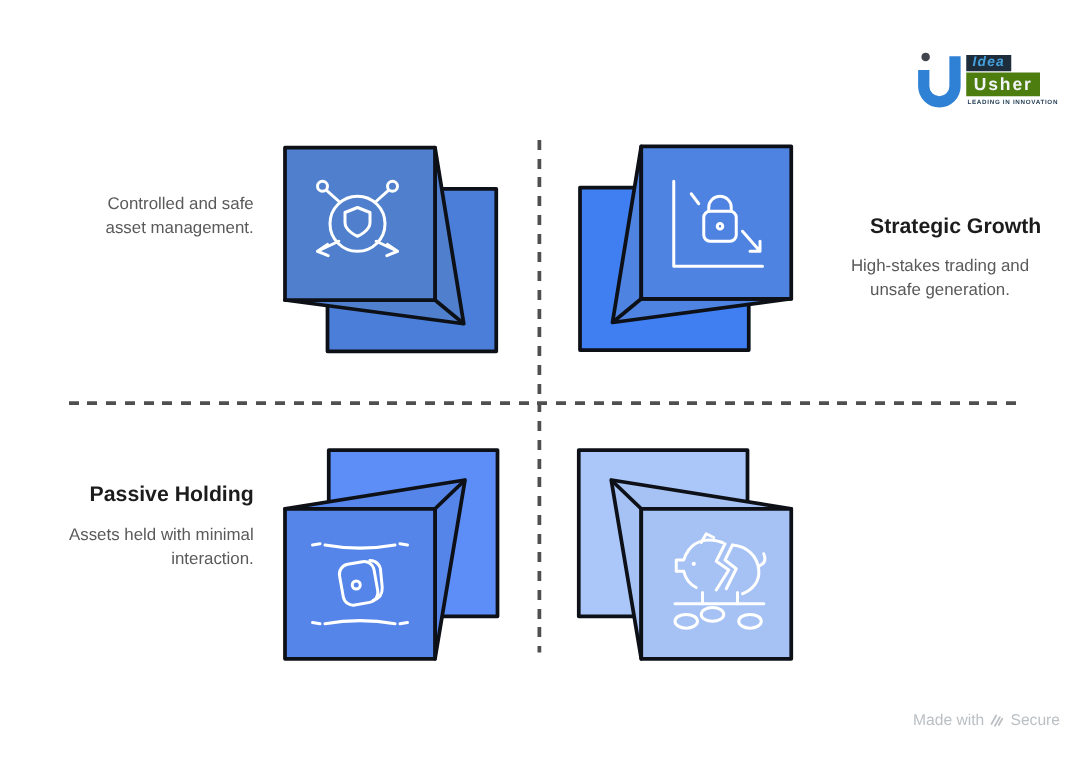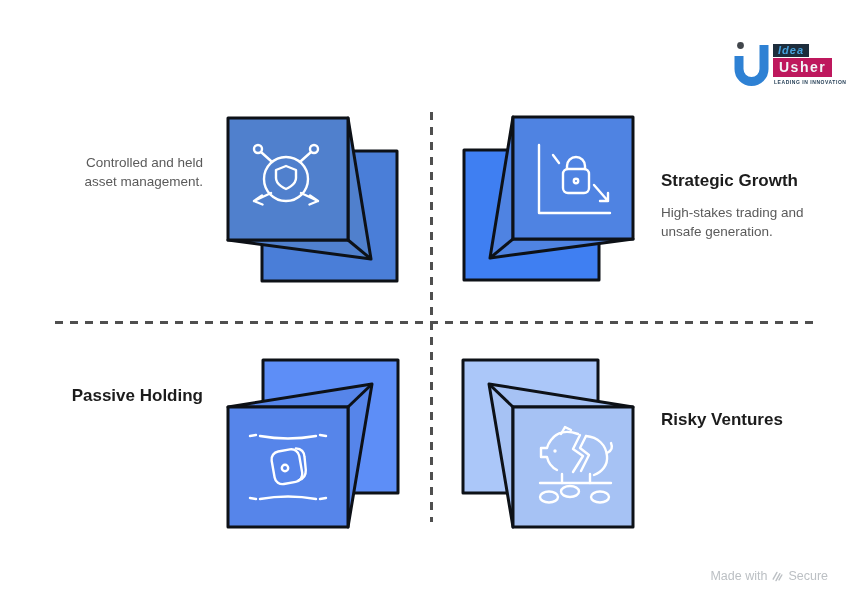--- a/index.html
+++ b/index.html
@@ -10,21 +10,21 @@
   .divider-h{position:absolute;left:55px;top:321px;width:760px;height:3px;
     background:repeating-linear-gradient(90deg,#4f4f4f 0 8px,transparent 8px 15px);}
   .divider-v{position:absolute;left:430px;top:112px;width:3px;height:410px;
     background:repeating-linear-gradient(180deg,#4f4f4f 0 8px,transparent 8px 15px);}
 
   
   .tblock{position:absolute;}
   .tblock .title{font-size:17px;font-weight:700;color:#1c1c1c;line-height:23px;}
   .tblock .desc{font-size:13.5px;color:#5a5a5a;line-height:19px;margin-top:11px;}
   .t-right{text-align:right;}
-  .t-left{text-align:left;}
+  .t-left{text-align:center;margin-left:16px;}
   .t-right .narrow{margin-left:auto;}
 
   .q-tl{left:33px;top:142px;width:170px;}
   .q-tl .title{width:115px;}
   .q-tl .desc{width:145px;}
   .q-tr{left:661px;top:169px;width:175px;}
   .q-tr .desc{width:150px;}
   .q-bl{left:33px;top:384px;width:170px;}
   .q-bl .desc{width:150px;}
   .q-br{left:661px;top:408px;width:175px;}
@@ -34,26 +34,26 @@
   .cube-tl{left:225px;top:113px;}
   .cube-tr{left:461px;top:112px;}
   .cube-bl{left:225px;top:350px;}
   .cube-br{left:461px;top:350px;}
 
   
   .logo{position:absolute;left:733px;top:40px;display:flex;align-items:flex-start;}
   .logo-col{display:flex;flex-direction:column;align-items:flex-start;margin-left:2px;margin-top:4px;}
   .logo-bar1{background:#1d2d3c;color:#45a0dc;font-style:italic;font-weight:700;
     font-size:11px;line-height:13px;padding:0 5px;letter-spacing:1px;}
-  .logo-bar2{background:#be185d;color:#f2f5f7;font-weight:700;font-size:14px;
+  .logo-bar2{background:#4d7c0f;color:#f2f5f7;font-weight:700;font-size:14px;
     line-height:17px;padding:1px 6px;letter-spacing:1.5px;margin-top:1px;}
   .logo-tagline{font-size:5px;font-weight:700;color:#1f3a52;letter-spacing:0.55px;margin-top:2px;padding-left:1px;}
 
   
-  .watermark{position:absolute;left:680px;top:569px;width:148px;text-align:right;
+  .watermark{position:absolute;left:700px;top:569px;width:148px;text-align:right;
     font-size:12.5px;color:#bcc0c4;display:flex;align-items:center;justify-content:flex-end;gap:4px;}
 </style>
 </head>
 <body>
 
 <div id="page">
 
   <div class="divider-h"></div>
   <div class="divider-v"></div>
 
@@ -63,21 +63,21 @@
       <path d="M6,16 V29 a12.5,12.5 0 0 0 25,0 V5" stroke="#2e81d4" stroke-width="9" fill="none"></path>
     </svg>
     <div class="logo-col">
       <div class="logo-bar1">Idea</div>
       <div class="logo-bar2">Usher</div>
       <div class="logo-tagline">LEADING IN INNOVATION</div>
     </div>
   </div>
 
   <div class="tblock t-right q-tl">
-    <div class="desc narrow">Controlled and held asset management.</div>
+    <div class="desc narrow">Controlled and safe asset management.</div>
   </div>
   <svg class="cube cube-tl" width="175" height="175" viewBox="0 0 175 175">
     <g stroke="#0d1117" stroke-width="3" stroke-linejoin="round">
       <rect x="37" y="38" width="135" height="130" fill="#4a7ed8"></rect>
       <polygon points="123,5 146,146 3,127 123,127" fill="#5080cd"></polygon>
       <path d="M123,127 L146,146" fill="none"></path>
       <rect x="3" y="5" width="120" height="122" fill="#5080cd"></rect>
     </g>
     <g stroke="#ffffff" stroke-width="2.4" fill="none" stroke-linecap="round" stroke-linejoin="round">
       <circle cx="61" cy="66" r="22"></circle>
@@ -107,20 +107,21 @@
       <path d="M92,43 L98,51"></path>
       <path d="M106,57 v-3 a9,9 0 0 1 18,0 v3"></path>
       <rect x="102" y="57" width="26" height="24" rx="5"></rect>
       <circle cx="115" cy="69" r="2.2"></circle>
       <path d="M133,73 L147,89 M147,89 L147,81 M147,89 L139,89"></path>
     </g>
   </svg>
 
   <div class="tblock t-right q-bl">
     <div class="title">Passive Holding</div>
+    <div class="desc narrow">Assets held with minimal interaction.</div>
   </div>
   <svg class="cube cube-bl" width="175" height="180" viewBox="0 0 175 180">
     <g stroke="#0d1117" stroke-width="3" stroke-linejoin="round">
       <rect x="38" y="10" width="135" height="133" fill="#5d8ef7"></rect>
       <polygon points="3,57 147,34 123,177 123,57" fill="#5685ea"></polygon>
       <path d="M123,57 L147,34" fill="none"></path>
       <rect x="3" y="57" width="120" height="120" fill="#5685ea"></rect>
     </g>
     <g stroke="#ffffff" stroke-width="2.4" fill="none" stroke-linecap="round" stroke-linejoin="round">
       <path d="M35,86 Q63,91 91,86"></path>
@@ -129,21 +130,20 @@
       <path d="M25,148 l6,1 M95,149 l6,-1"></path>
       <g transform="rotate(-10 63 117)">
         <rect x="48" y="100" width="28" height="33" rx="8"></rect>
         <path d="M74,100 q8,2 7,10 l-1,13 q-1,8 -9,9"></path>
       </g>
       <circle cx="60" cy="118" r="3.2"></circle>
     </g>
   </svg>
 
   <div class="tblock t-left q-br">
-    <div class="title">Risky Ventures</div>
   </div>
   <svg class="cube cube-br" width="175" height="180" viewBox="0 0 175 180">
     <g stroke="#0d1117" stroke-width="3" stroke-linejoin="round">
       <rect x="2" y="10" width="135" height="133" fill="#abc7f9"></rect>
       <polygon points="172,57 28,34 52,177 52,57" fill="#a6c2f4"></polygon>
       <path d="M52,57 L28,34" fill="none"></path>
       <rect x="52" y="57" width="120" height="120" fill="#a6c2f4"></rect>
     </g>
     <g stroke="#ffffff" stroke-width="2.4" fill="none" stroke-linecap="round" stroke-linejoin="round">
       <path d="M79,133 H150"></path>

